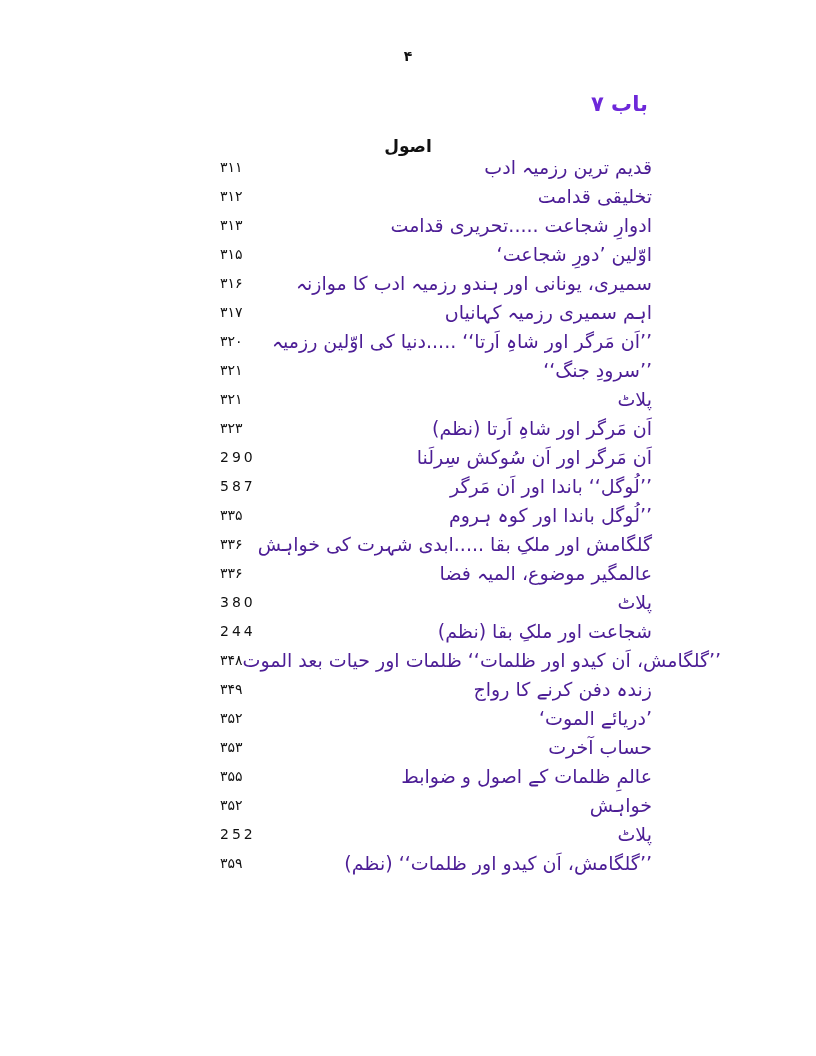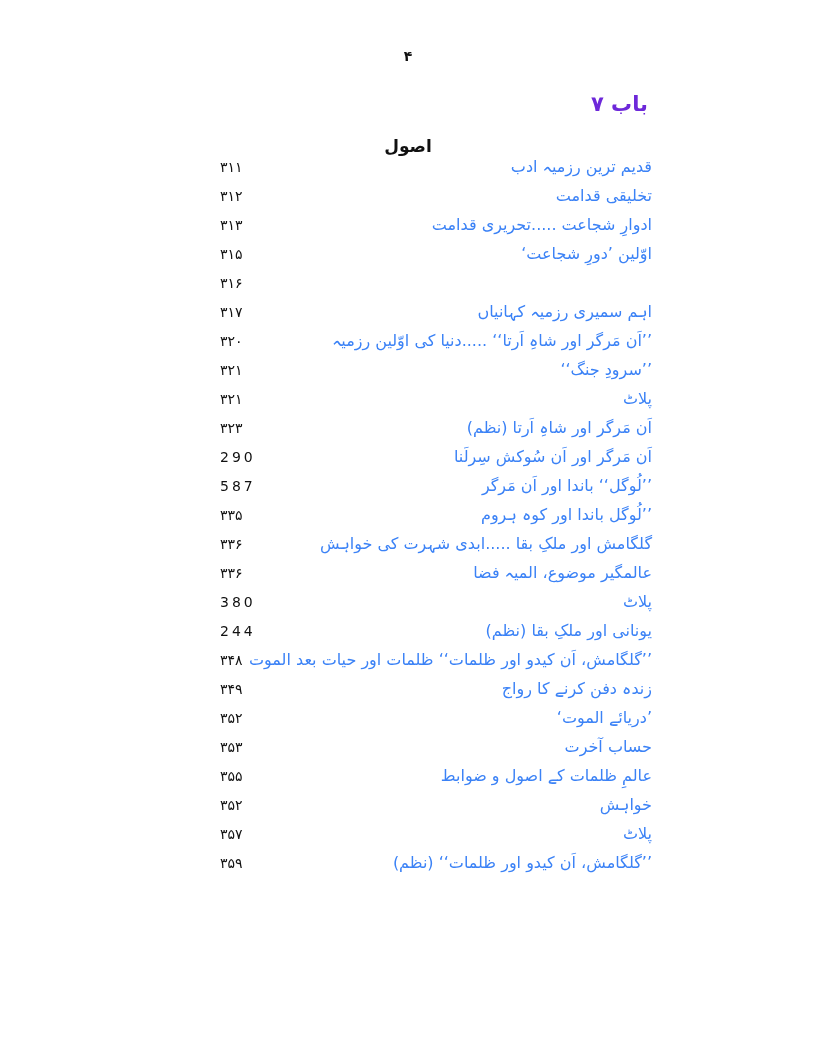--- a/index.html
+++ b/index.html
@@ -65,22 +65,22 @@
     font-size: 14px;
     letter-spacing: 3px;
     color: #111;
     white-space: nowrap;
     direction: ltr;
   }
   .toc-title {
     order: 1;
     direction: rtl;
     text-align: left;
-    font-size: 16px;
-    color: #3b82f6;
+    font-size: 19px;
+    color: #4c1d95;
     white-space: nowrap;
   }
 </style>
 </head>
 <body>
 
 <div class="page">
 
   <div class="page-number">۴</div>
 
@@ -105,20 +105,21 @@
         <span class="toc-title">ادوارِ شجاعت .....تحریری قدامت</span>
       </div>
 
       <div class="toc-row">
         <span class="toc-page-num">۳۱۵</span>
         <span class="toc-title">اوّلین ’دورِ شجاعت‘</span>
       </div>
 
       <div class="toc-row">
         <span class="toc-page-num">۳۱۶</span>
+        <span class="toc-title">سمیری، یونانی اور ہندو رزمیہ ادب کا موازنہ</span>
       </div>
 
       <div class="toc-row">
         <span class="toc-page-num">۳۱۷</span>
         <span class="toc-title">اہم سمیری رزمیہ کہانیاں</span>
       </div>
 
       <div class="toc-row">
         <span class="toc-page-num">۳۲۰</span>
         <span class="toc-title">’’اَن مَرگر اور شاہِ اَرتا‘‘ .....دنیا کی اوّلین رزمیہ</span>
@@ -164,21 +165,21 @@
         <span class="toc-title">عالمگیر موضوع، المیہ فضا</span>
       </div>
 
       <div class="toc-row">
         <span class="toc-page-num">380</span>
         <span class="toc-title">پلاٹ</span>
       </div>
 
       <div class="toc-row">
         <span class="toc-page-num">244</span>
-        <span class="toc-title">یونانی اور ملکِ بقا (نظم)</span>
+        <span class="toc-title">شجاعت اور ملکِ بقا (نظم)</span>
       </div>
 
       <div class="toc-row">
         <span class="toc-page-num">۳۴۸</span>
         <span class="toc-title">’’گلگامش، اَن کیدو اور ظلمات‘‘ ظلمات اور حیات بعد الموت</span>
       </div>
 
       <div class="toc-row">
         <span class="toc-page-num">۳۴۹</span>
         <span class="toc-title">زندہ دفن کرنے کا رواج</span>
@@ -198,21 +199,21 @@
         <span class="toc-page-num">۳۵۵</span>
         <span class="toc-title">عالمِ ظلمات کے اصول و ضوابط</span>
       </div>
 
       <div class="toc-row">
         <span class="toc-page-num">۳۵۲</span>
         <span class="toc-title">خواہش</span>
       </div>
 
       <div class="toc-row">
-        <span class="toc-page-num">۳۵۷</span>
+        <span class="toc-page-num">252</span>
         <span class="toc-title">پلاٹ</span>
       </div>
 
       <div class="toc-row">
         <span class="toc-page-num">۳۵۹</span>
         <span class="toc-title">’’گلگامش، اَن کیدو اور ظلمات‘‘ (نظم)</span>
       </div>
     </div>
 
 </div>

